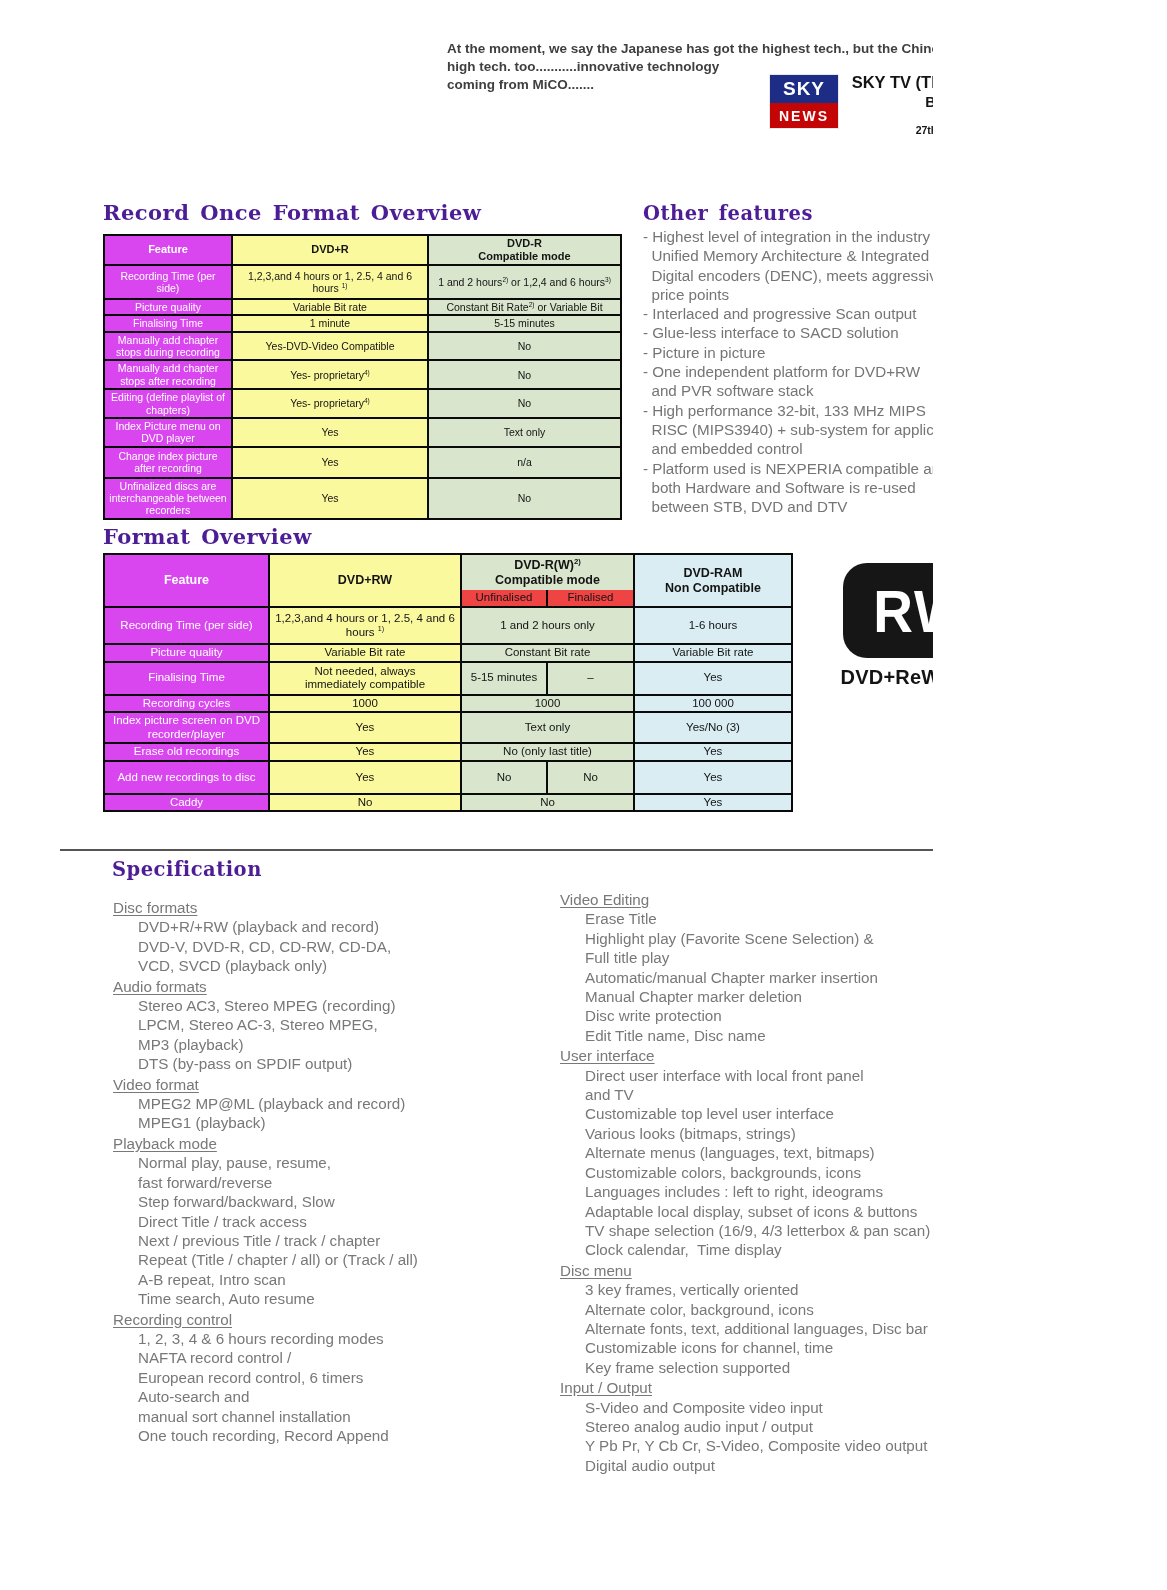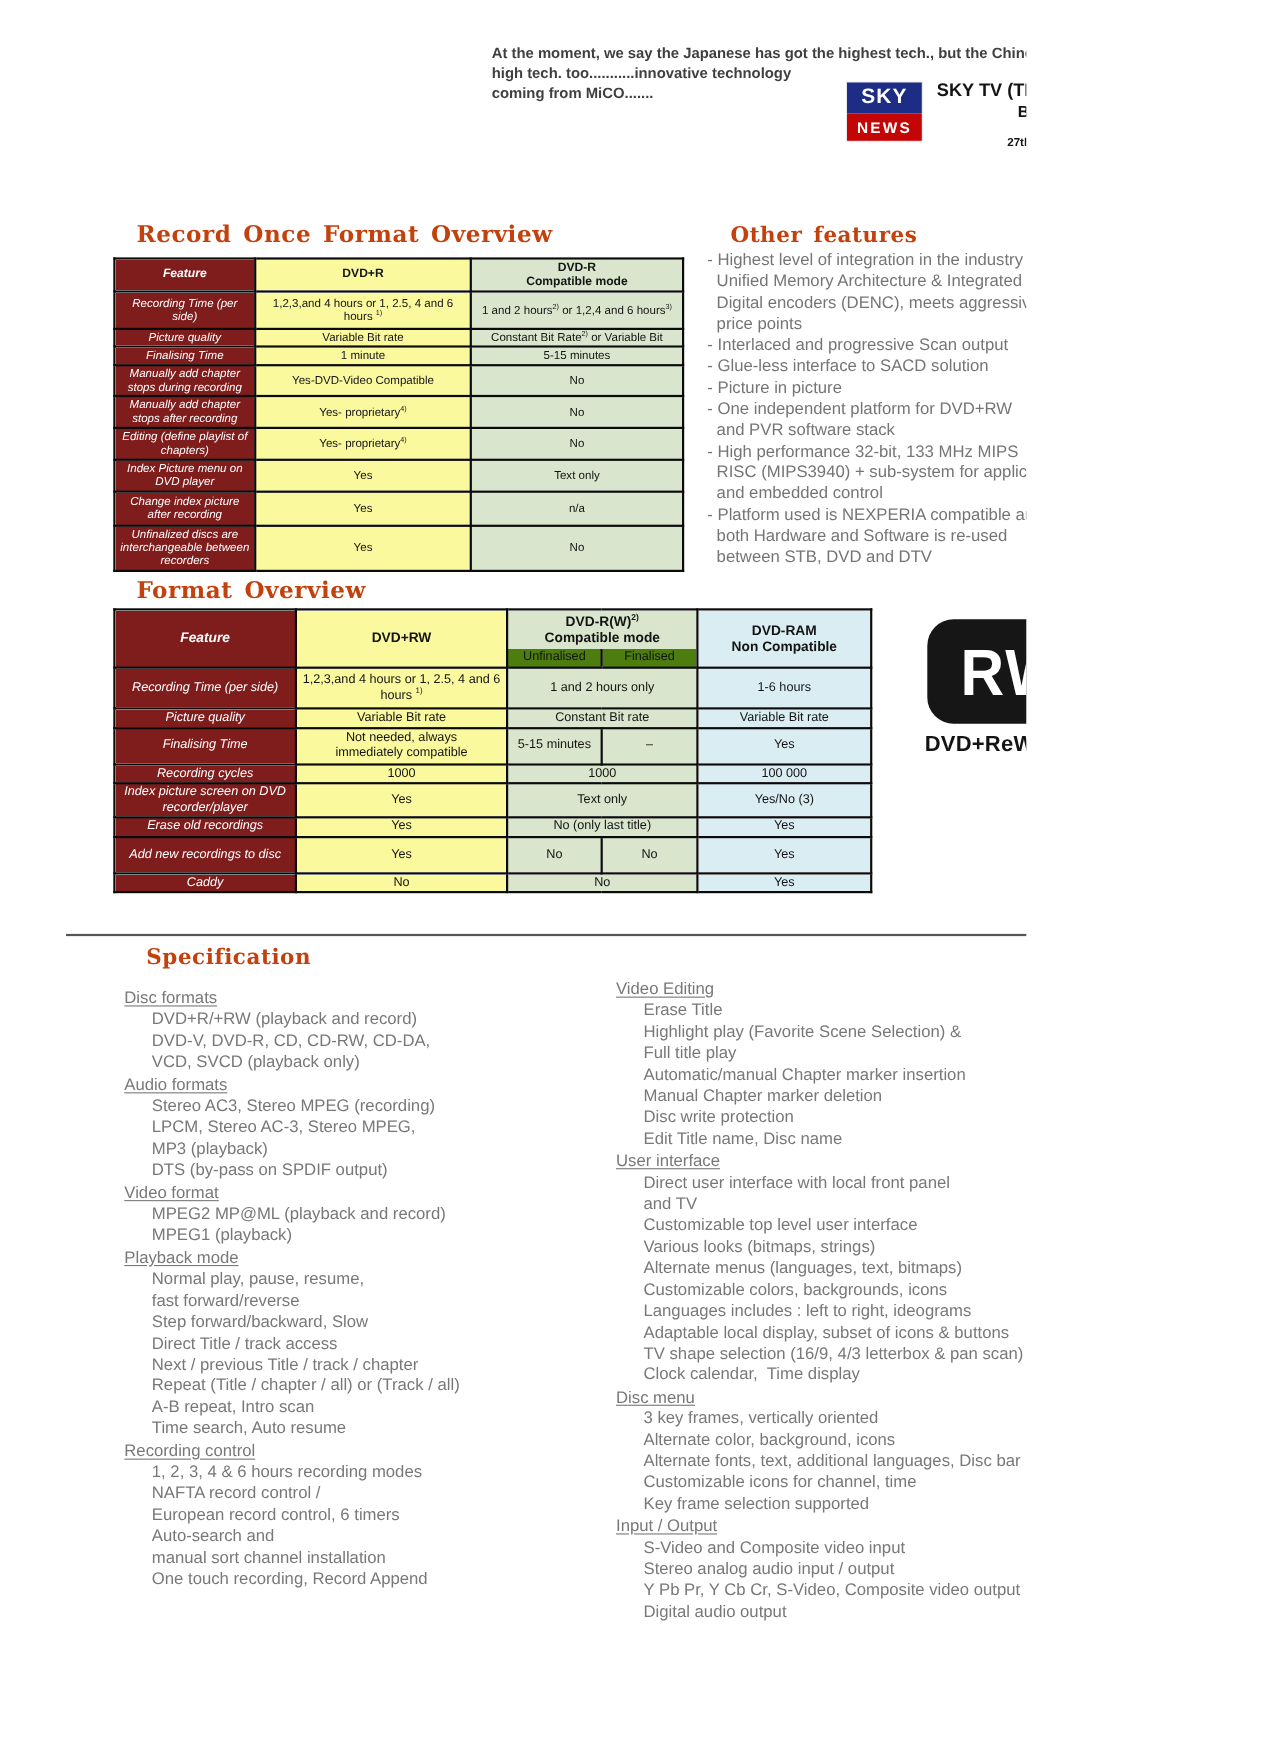--- a/index.html
+++ b/index.html
@@ -20,36 +20,36 @@
            letter-spacing:2px;display:flex;align-items:center;justify-content:center;}
   #program-block{left:840px;top:73px;width:192px;text-align:right;color:#141414;}
   #program{font-size:16.5px;font-weight:bold;}
   #presenter{font-size:14.5px;font-weight:bold;margin-top:2px;}
   #airdate{font-size:10.5px;font-weight:bold;margin-top:14px;}
   #technofile{left:1034px;top:62px;width:52px;height:84px;}
   #vline{left:1140px;top:52px;width:2px;height:1390px;background:#bcbcbc;}
 
   
   .sec-title{position:absolute;font-family:"DejaVu Serif","Liberation Serif",serif;
-             font-weight:bold;color:#c2410c;letter-spacing:.5px;word-spacing:3px;margin-left:21px;}
+             font-weight:bold;color:#4c1d95;letter-spacing:.5px;word-spacing:3px;}
   #t1-title{left:103px;top:200px;font-size:21px;}
   #of-title{left:643px;top:202px;font-size:19.5px;}
   #t2-title{left:103px;top:524px;font-size:21px;}
   #spec-title{left:112px;top:858px;font-size:19.5px;}
 
   
   table{border-collapse:collapse;table-layout:fixed;position:absolute;}
   td,th{border:2px solid #0a0a0a;text-align:center;vertical-align:middle;
         padding:1px 4px;font-weight:normal;line-height:1.18;overflow:hidden;}
-  .pc{background:#7f1d1d;color:#fff;font-style:italic;}
+  .pc{background:#d946ef;color:#fff;}
   th.pc{font-weight:bold;}
   .yc{background:#fbf99e;color:#141414;}
   .gc{background:#d9e5cc;color:#141414;}
   .bc{background:#d9edf3;color:#141414;}
-  .wc{background:#4d7c0f;color:#141414;border-top:0;}
+  .wc{background:#ef4444;color:#141414;border-top:0;}
   th.yc,th.gc,th.bc{font-weight:bold;}
   sup{font-size:.62em;vertical-align:super;line-height:0;}
 
   #t1{left:103px;top:234px;width:517px;font-size:10.5px;}
   #t1 th{font-size:11px;}
   #t1 tr:nth-child(1){height:26px;}  #t1 tr:nth-child(2){height:34px;}
   #t1 tr:nth-child(3){height:14px;}  #t1 tr:nth-child(4){height:14px;}
   #t1 tr:nth-child(5){height:28px;}  #t1 tr:nth-child(6){height:28px;}
   #t1 tr:nth-child(7){height:28px;}  #t1 tr:nth-child(8){height:27px;margin-left:28px;}
   #t1 tr:nth-child(9){height:31px;}  #t1 tr:nth-child(10){height:40px;}

